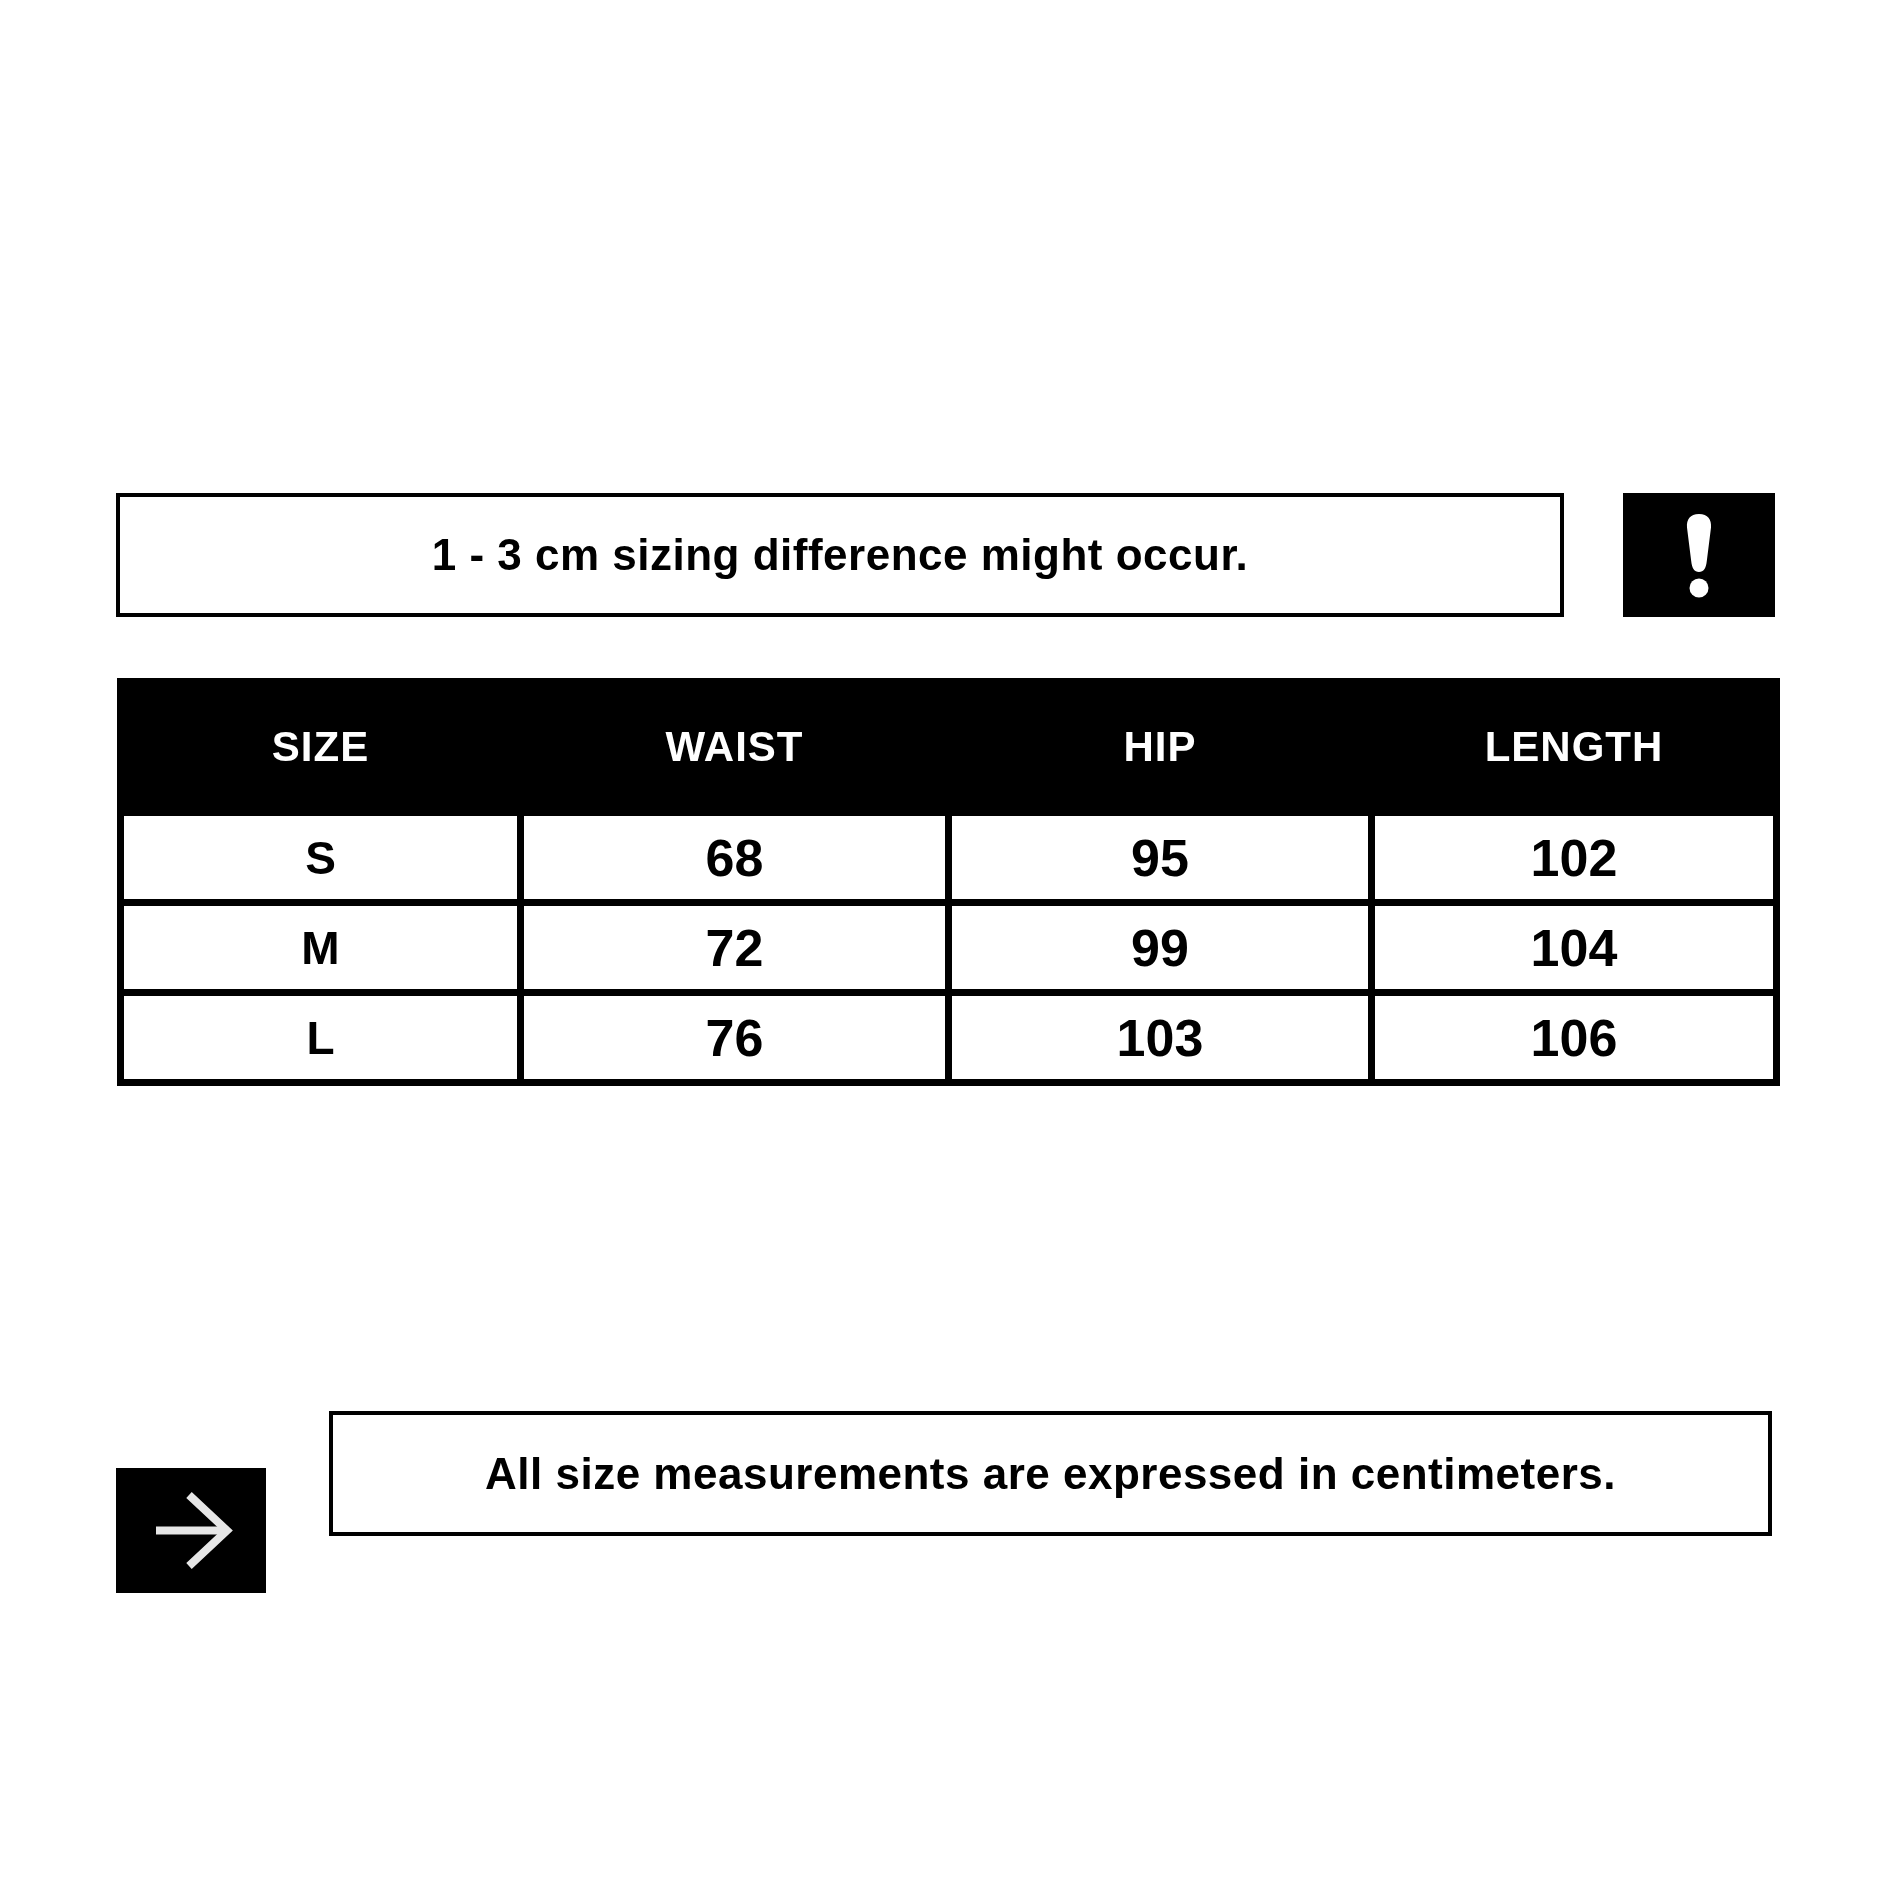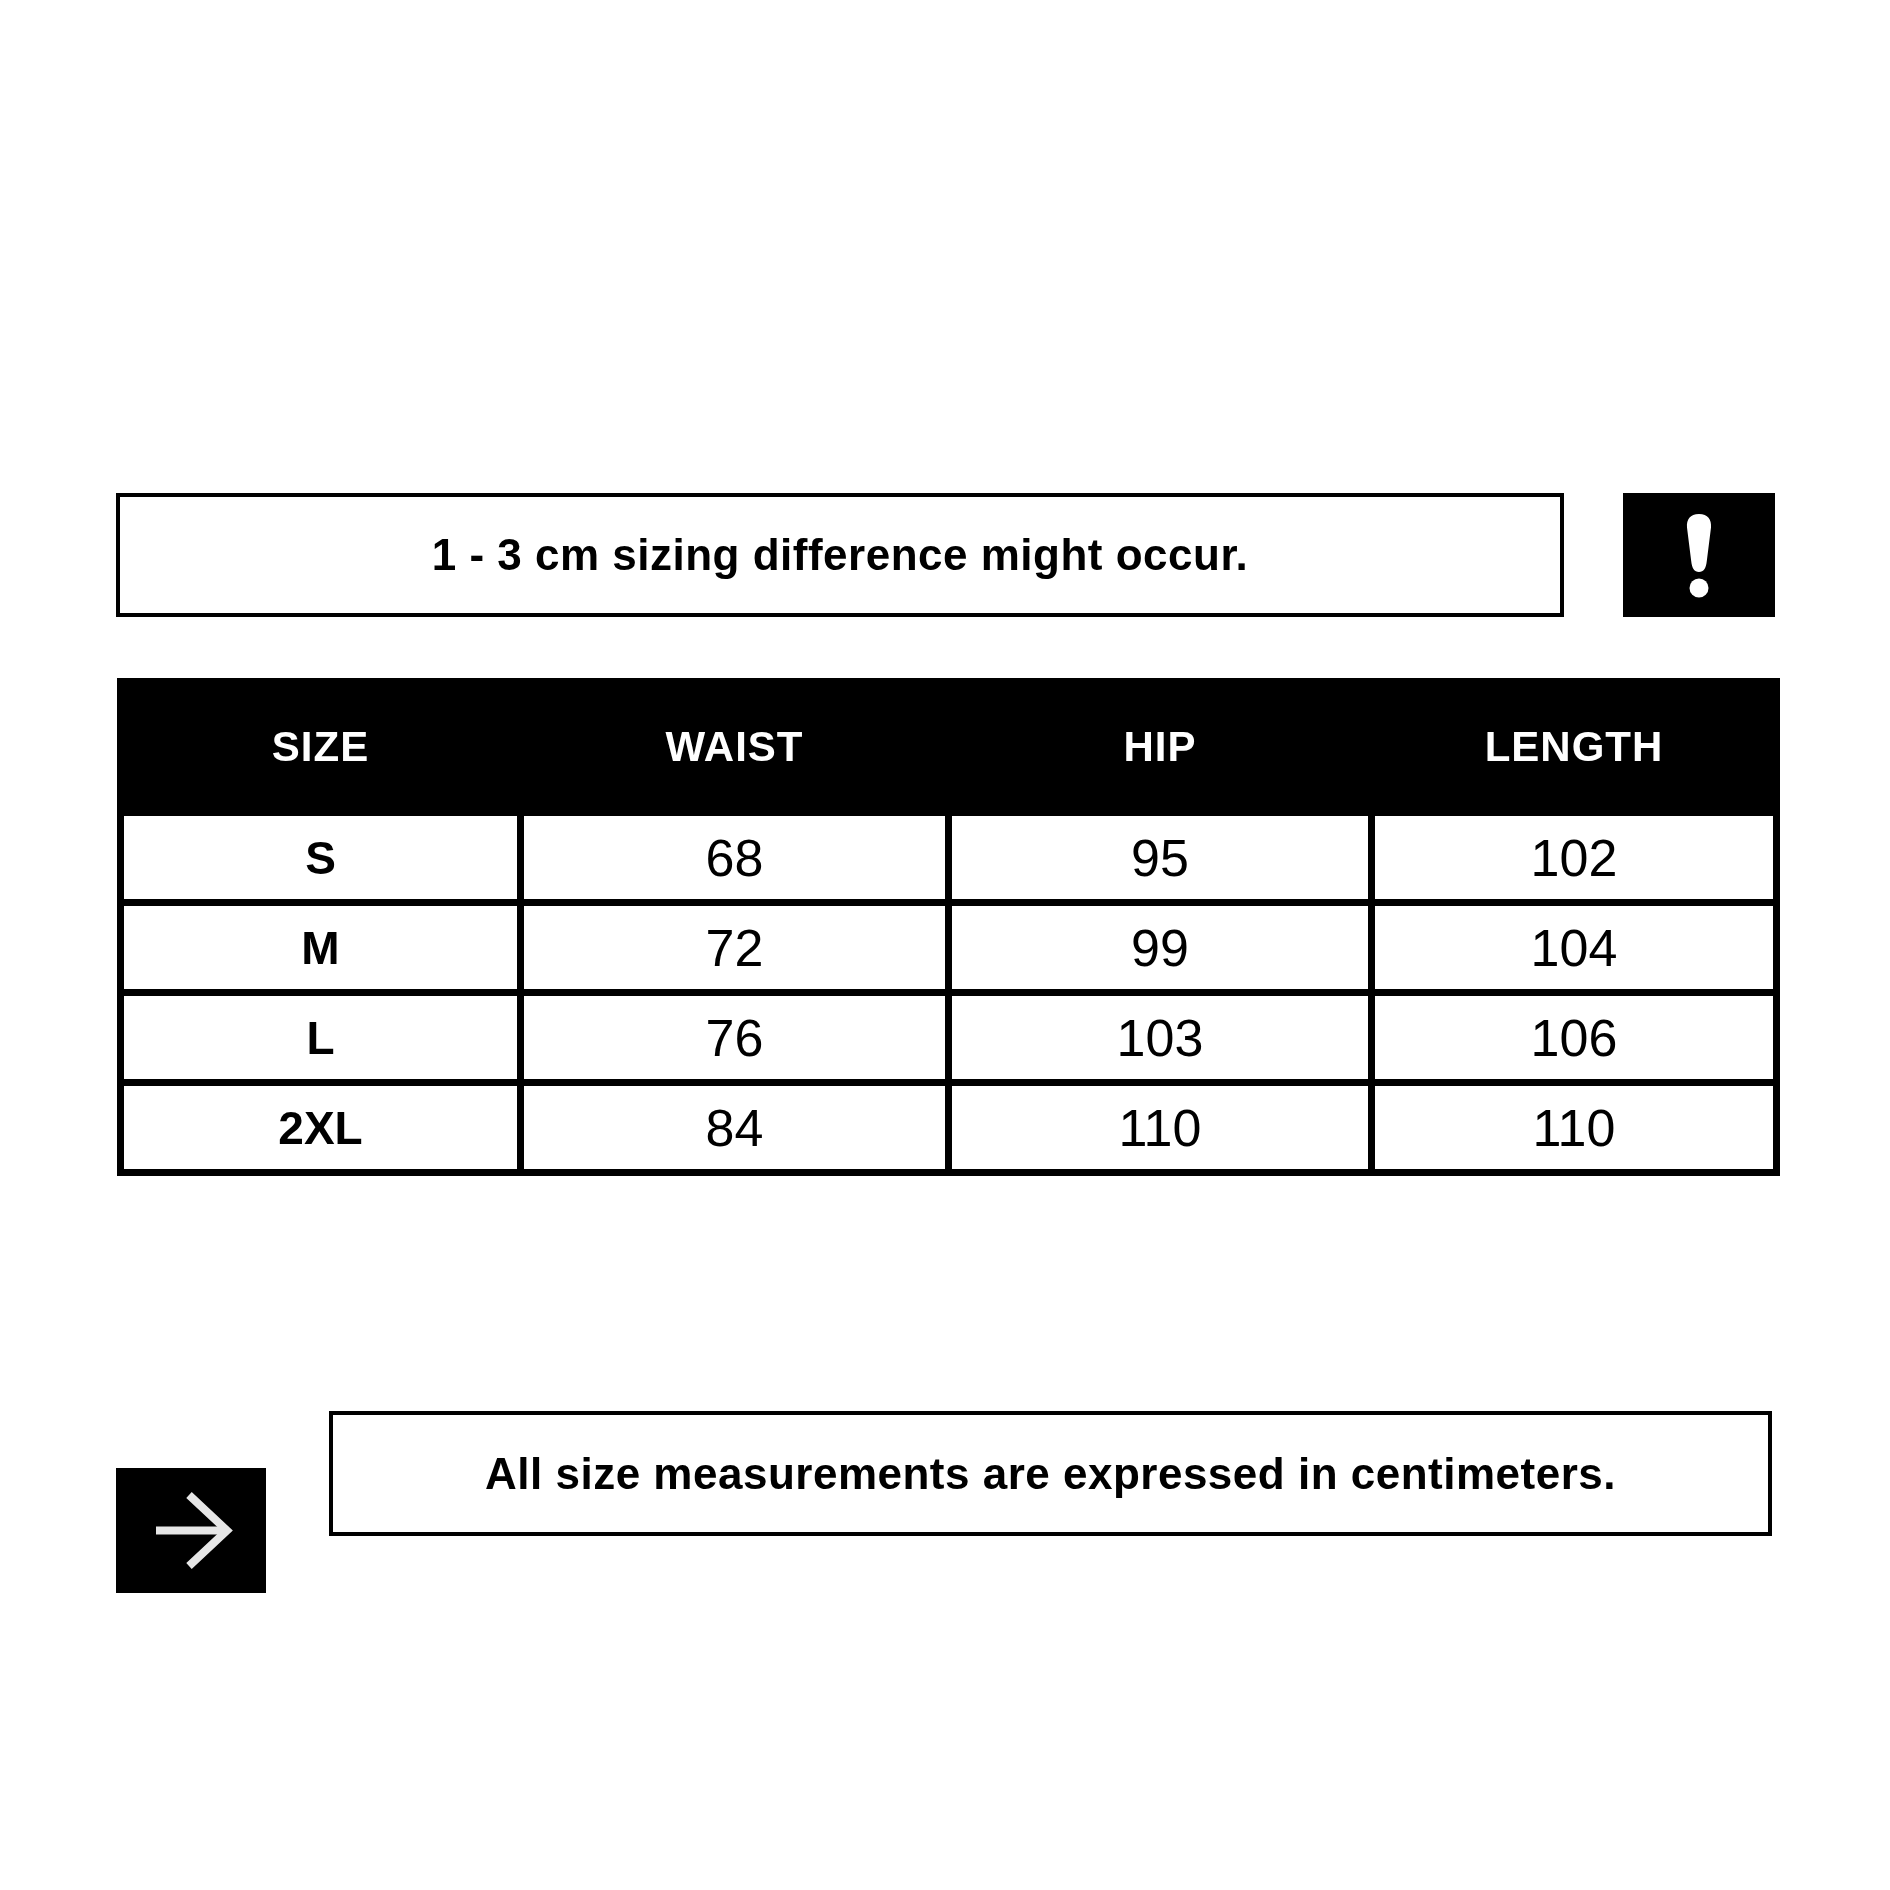--- a/index.html
+++ b/index.html
@@ -55,21 +55,21 @@
     font-size: 42px; font-weight: bold;
     letter-spacing: 1px;
     text-align: center; vertical-align: middle;
     border: 7px solid #000;
   }
   table.size-table td {
     background: #fff; color: #000;
     height: 90px;
     border: 7px solid #000;
     text-align: center; vertical-align: middle;
-    font-size: 52px; font-weight: normal;
+    font-size: 52px; font-weight: bold;
   }
   table.size-table td.size-cell {
     font-size: 46px; font-weight: bold;
   }
 
   
   .arrow-box {
     position: absolute;
     left: 116px; top: 1468px;
     width: 150px; height: 125px;
@@ -135,26 +135,20 @@
           <td>72</td>
           <td>99</td>
           <td>104</td>
         </tr>
         <tr>
           <td class="size-cell">L</td>
           <td>76</td>
           <td>103</td>
           <td>106</td>
         </tr>
-        <tr>
-          <td class="size-cell">2XL</td>
-          <td>84</td>
-          <td>110</td>
-          <td>110</td>
-        </tr>
       </tbody>
     </table>
   </div>
 
   <div class="arrow-box">
     <span style="display:flex;">
       <svg width="150" height="125" viewBox="0 0 150 125" aria-hidden="true">
         <line x1="40" y1="62.5" x2="108" y2="62.5" stroke="#e6e6e6" stroke-width="8"></line>
         <polyline points="73,27 111,62.5 73,98" fill="none" stroke="#e6e6e6" stroke-width="8" stroke-linejoin="miter"></polyline>
       </svg>

